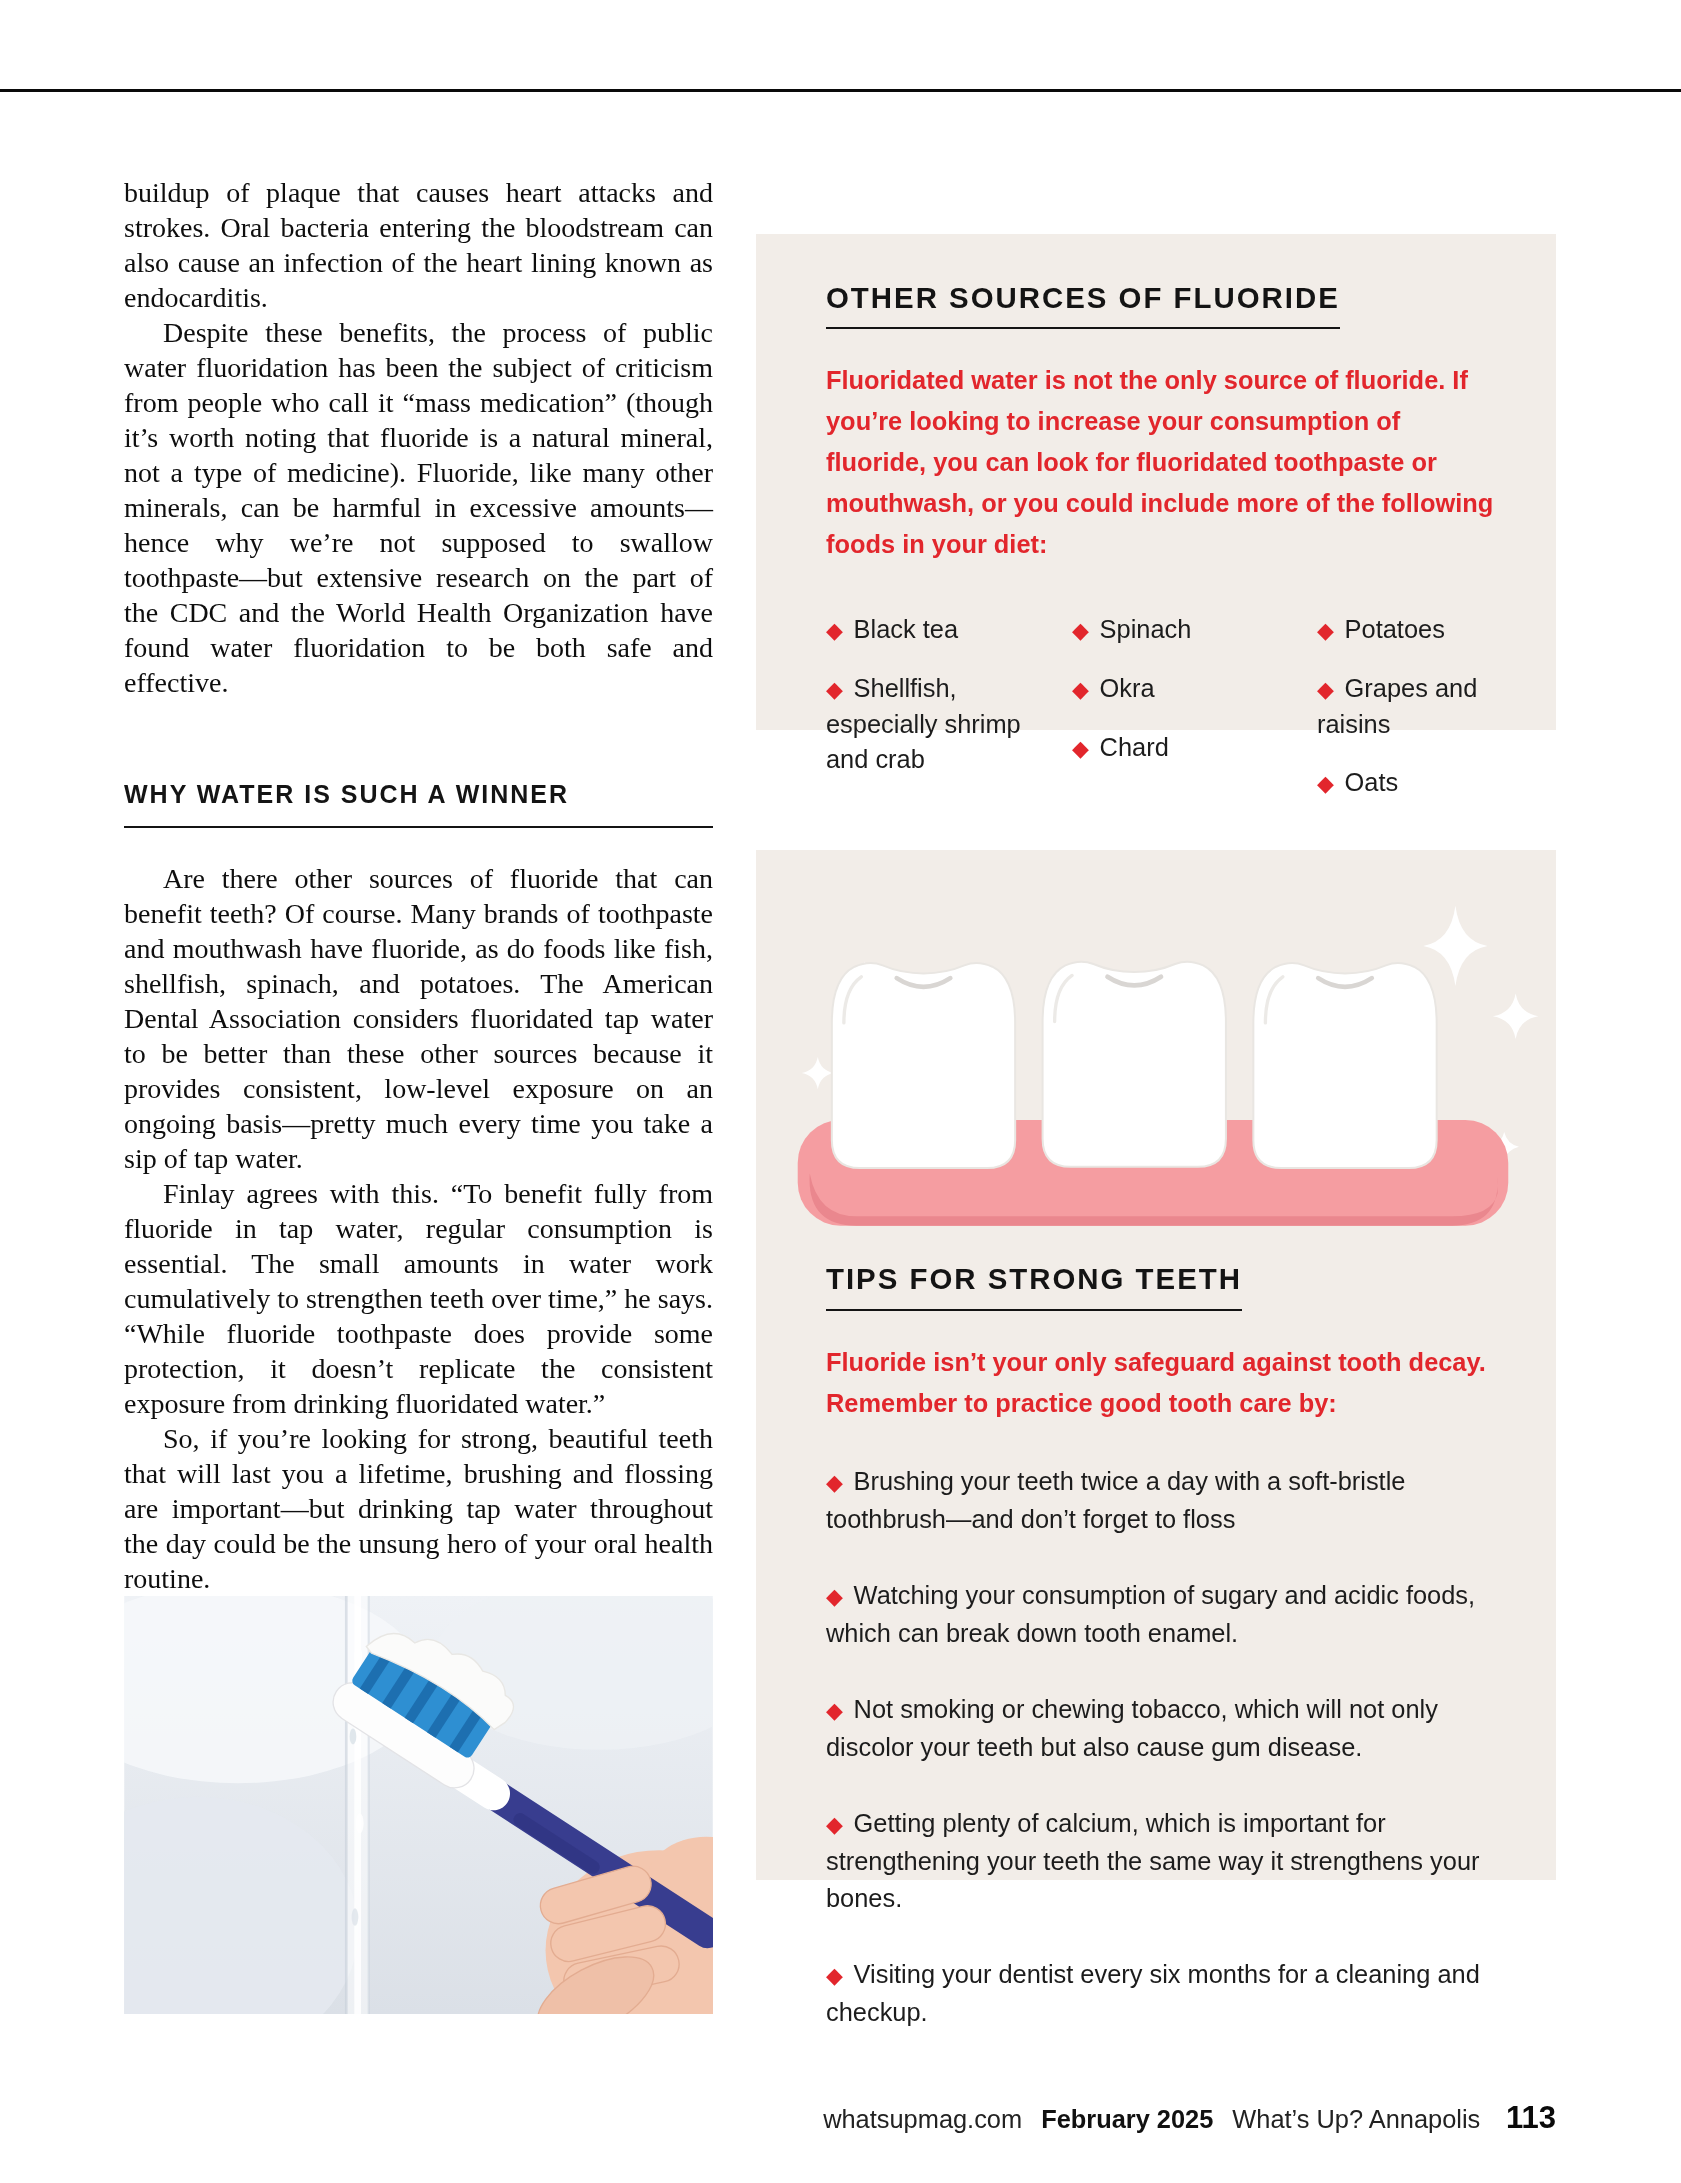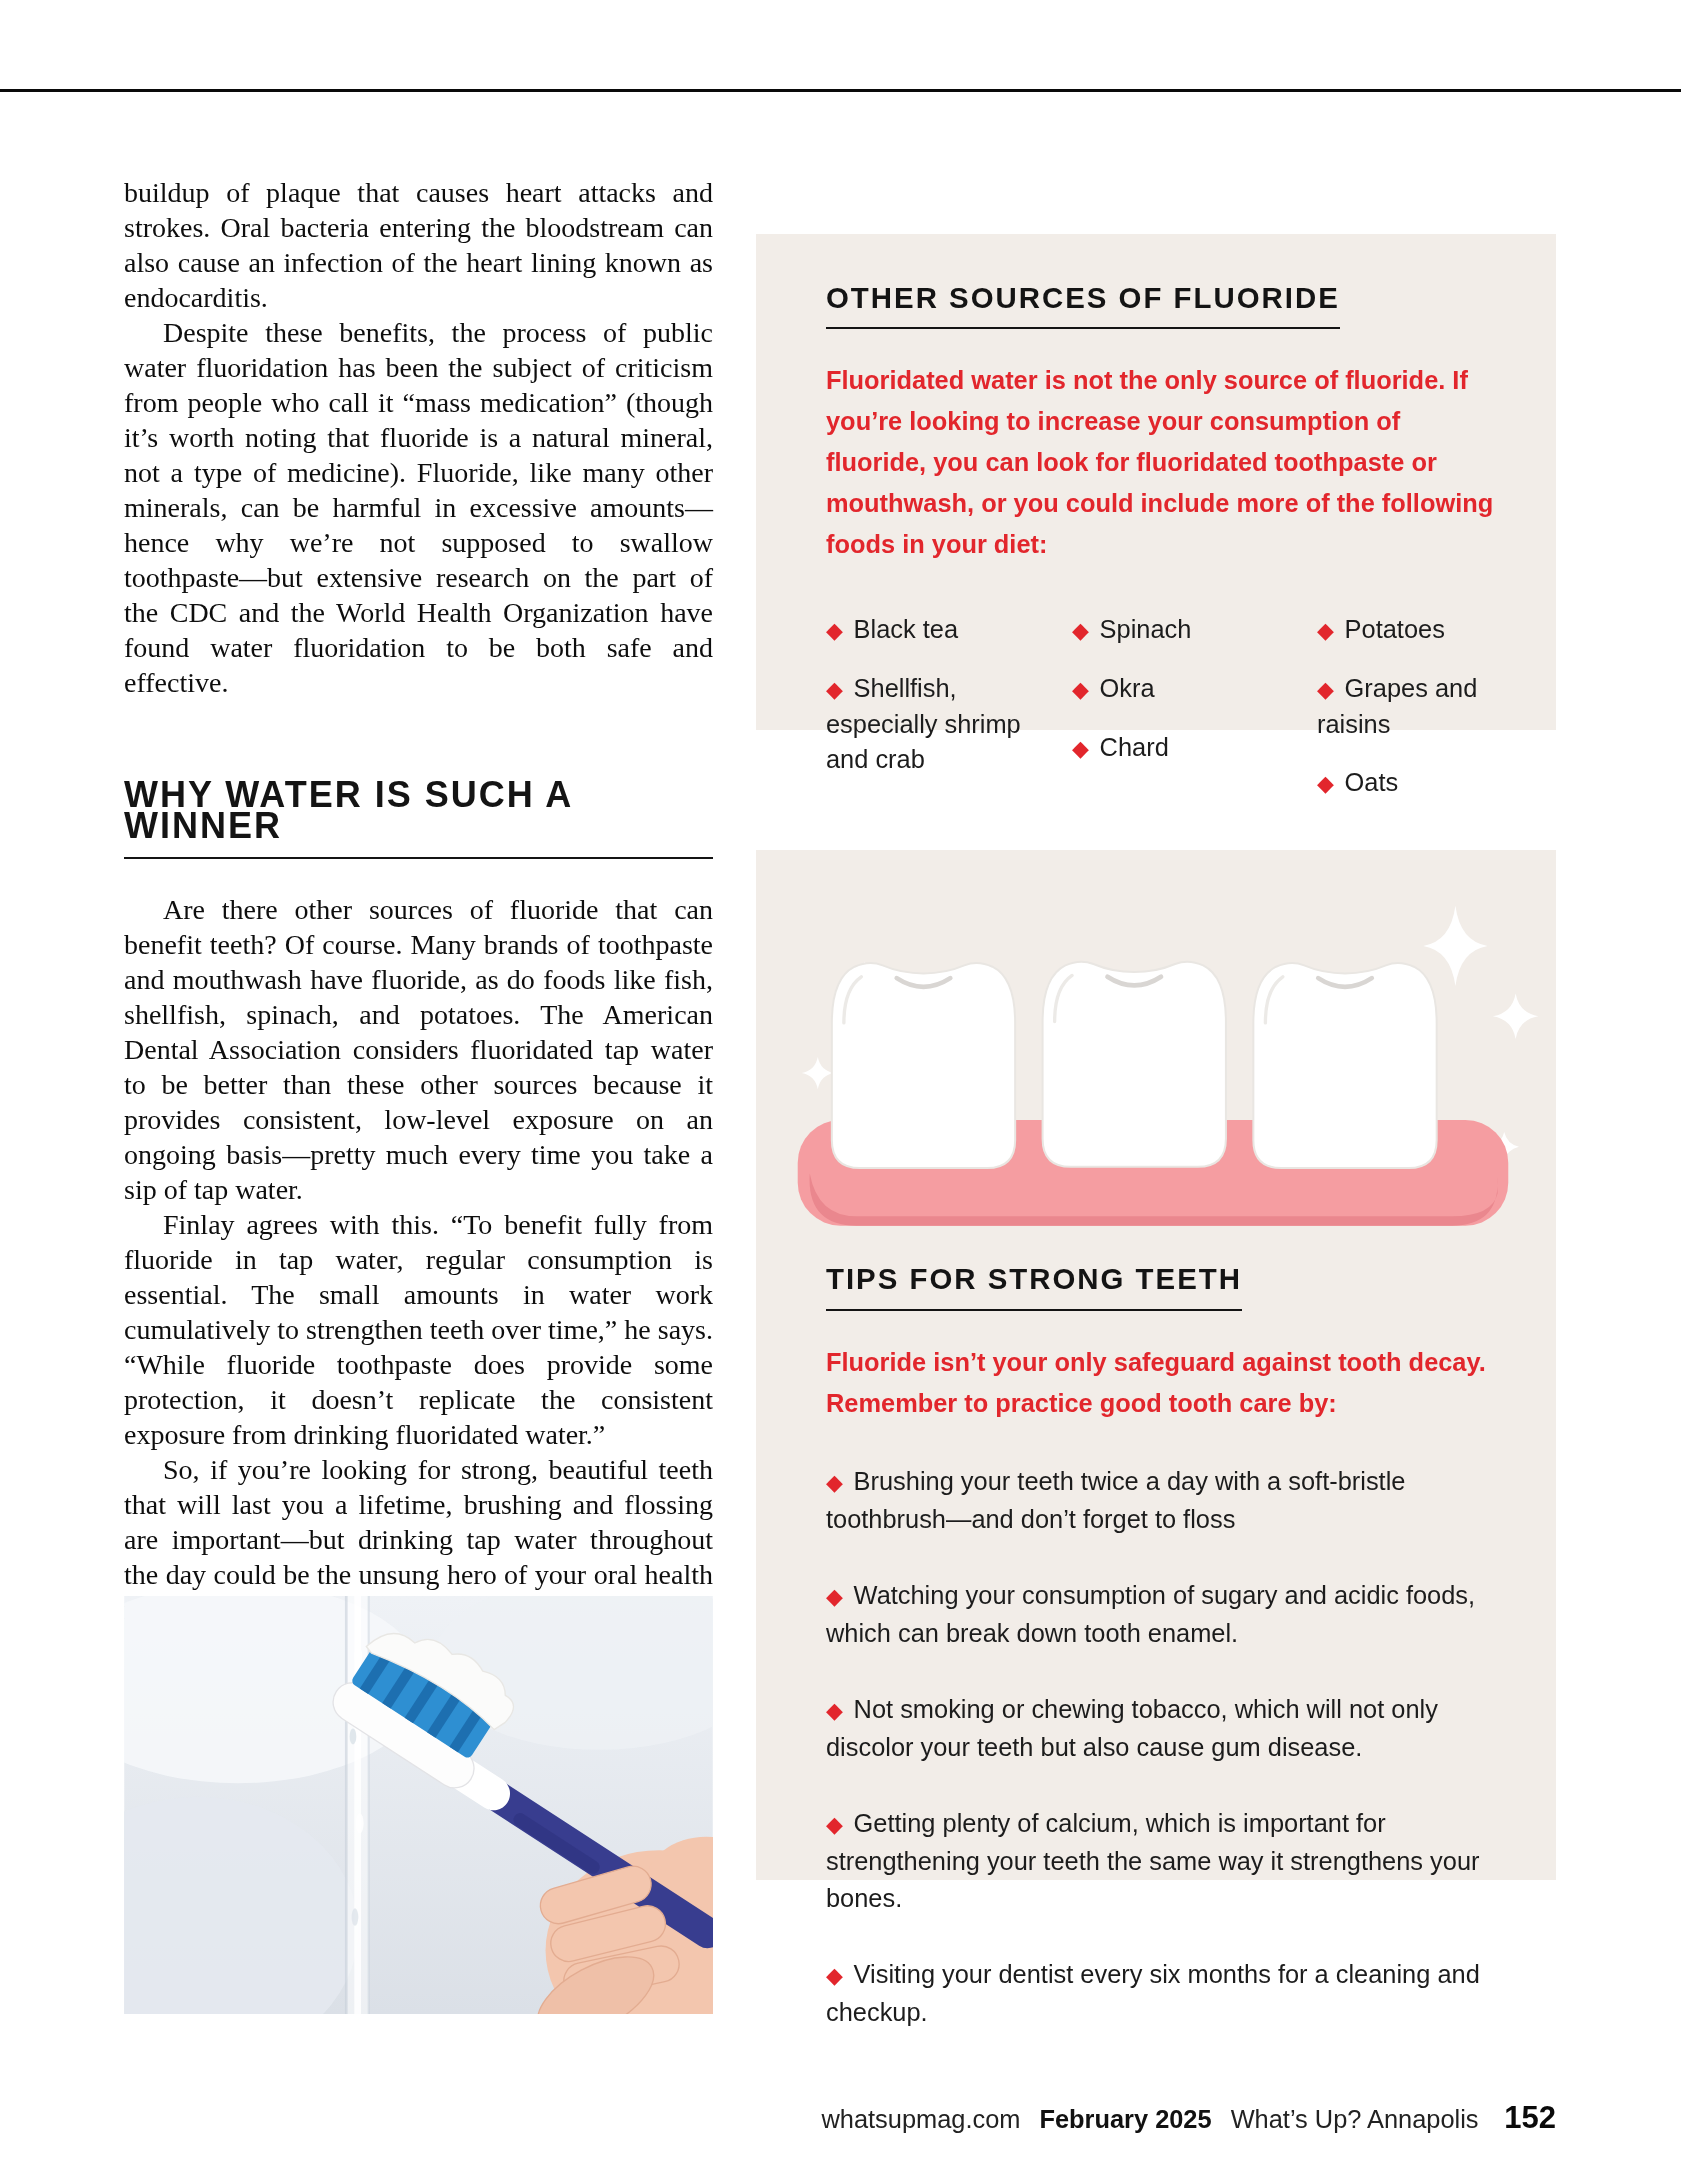--- a/index.html
+++ b/index.html
@@ -29,21 +29,21 @@
   }
   .article p{margin:0;}
   .article p.indent{text-indent:39px;}
   .article h2{
     display:block;
     margin:79px 0 15px 0;
     padding:0 0 16px 0;
     border-bottom:2.7px solid var(--ink);
     font-family:"Liberation Sans",sans-serif;
     font-weight:700;
-    font-size:36px;line-height:31px;
+    font-size:25px;line-height:31px;
     letter-spacing:2px;
     color:var(--ink);
     text-align:left;
   }
   .article p.after-head{margin-top:33px;}
   
   .photo{
     position:absolute;left:124px;top:1596px;width:589px;height:418px;
     overflow:hidden;
   }
@@ -236,17 +236,17 @@
         <div class="tip"><span class="dia"></span><span>Getting plenty of calcium, which is important for strengthening your teeth the same way it strengthens your bones.</span></div>
         <div class="tip"><span class="dia"></span><span>Visiting your dentist every six months for a cleaning and checkup.</span></div>
       </div>
     </div>
   </div>
 
   <div class="footer">
     <span>whatsupmag.com</span>
     <span class="bold">February 2025</span>
     <span>What’s Up? Annapolis</span>
-    <span class="pagenum">152</span>
+    <span class="pagenum">113</span>
   </div>
 
 </div>
 
 
 </body></html>

